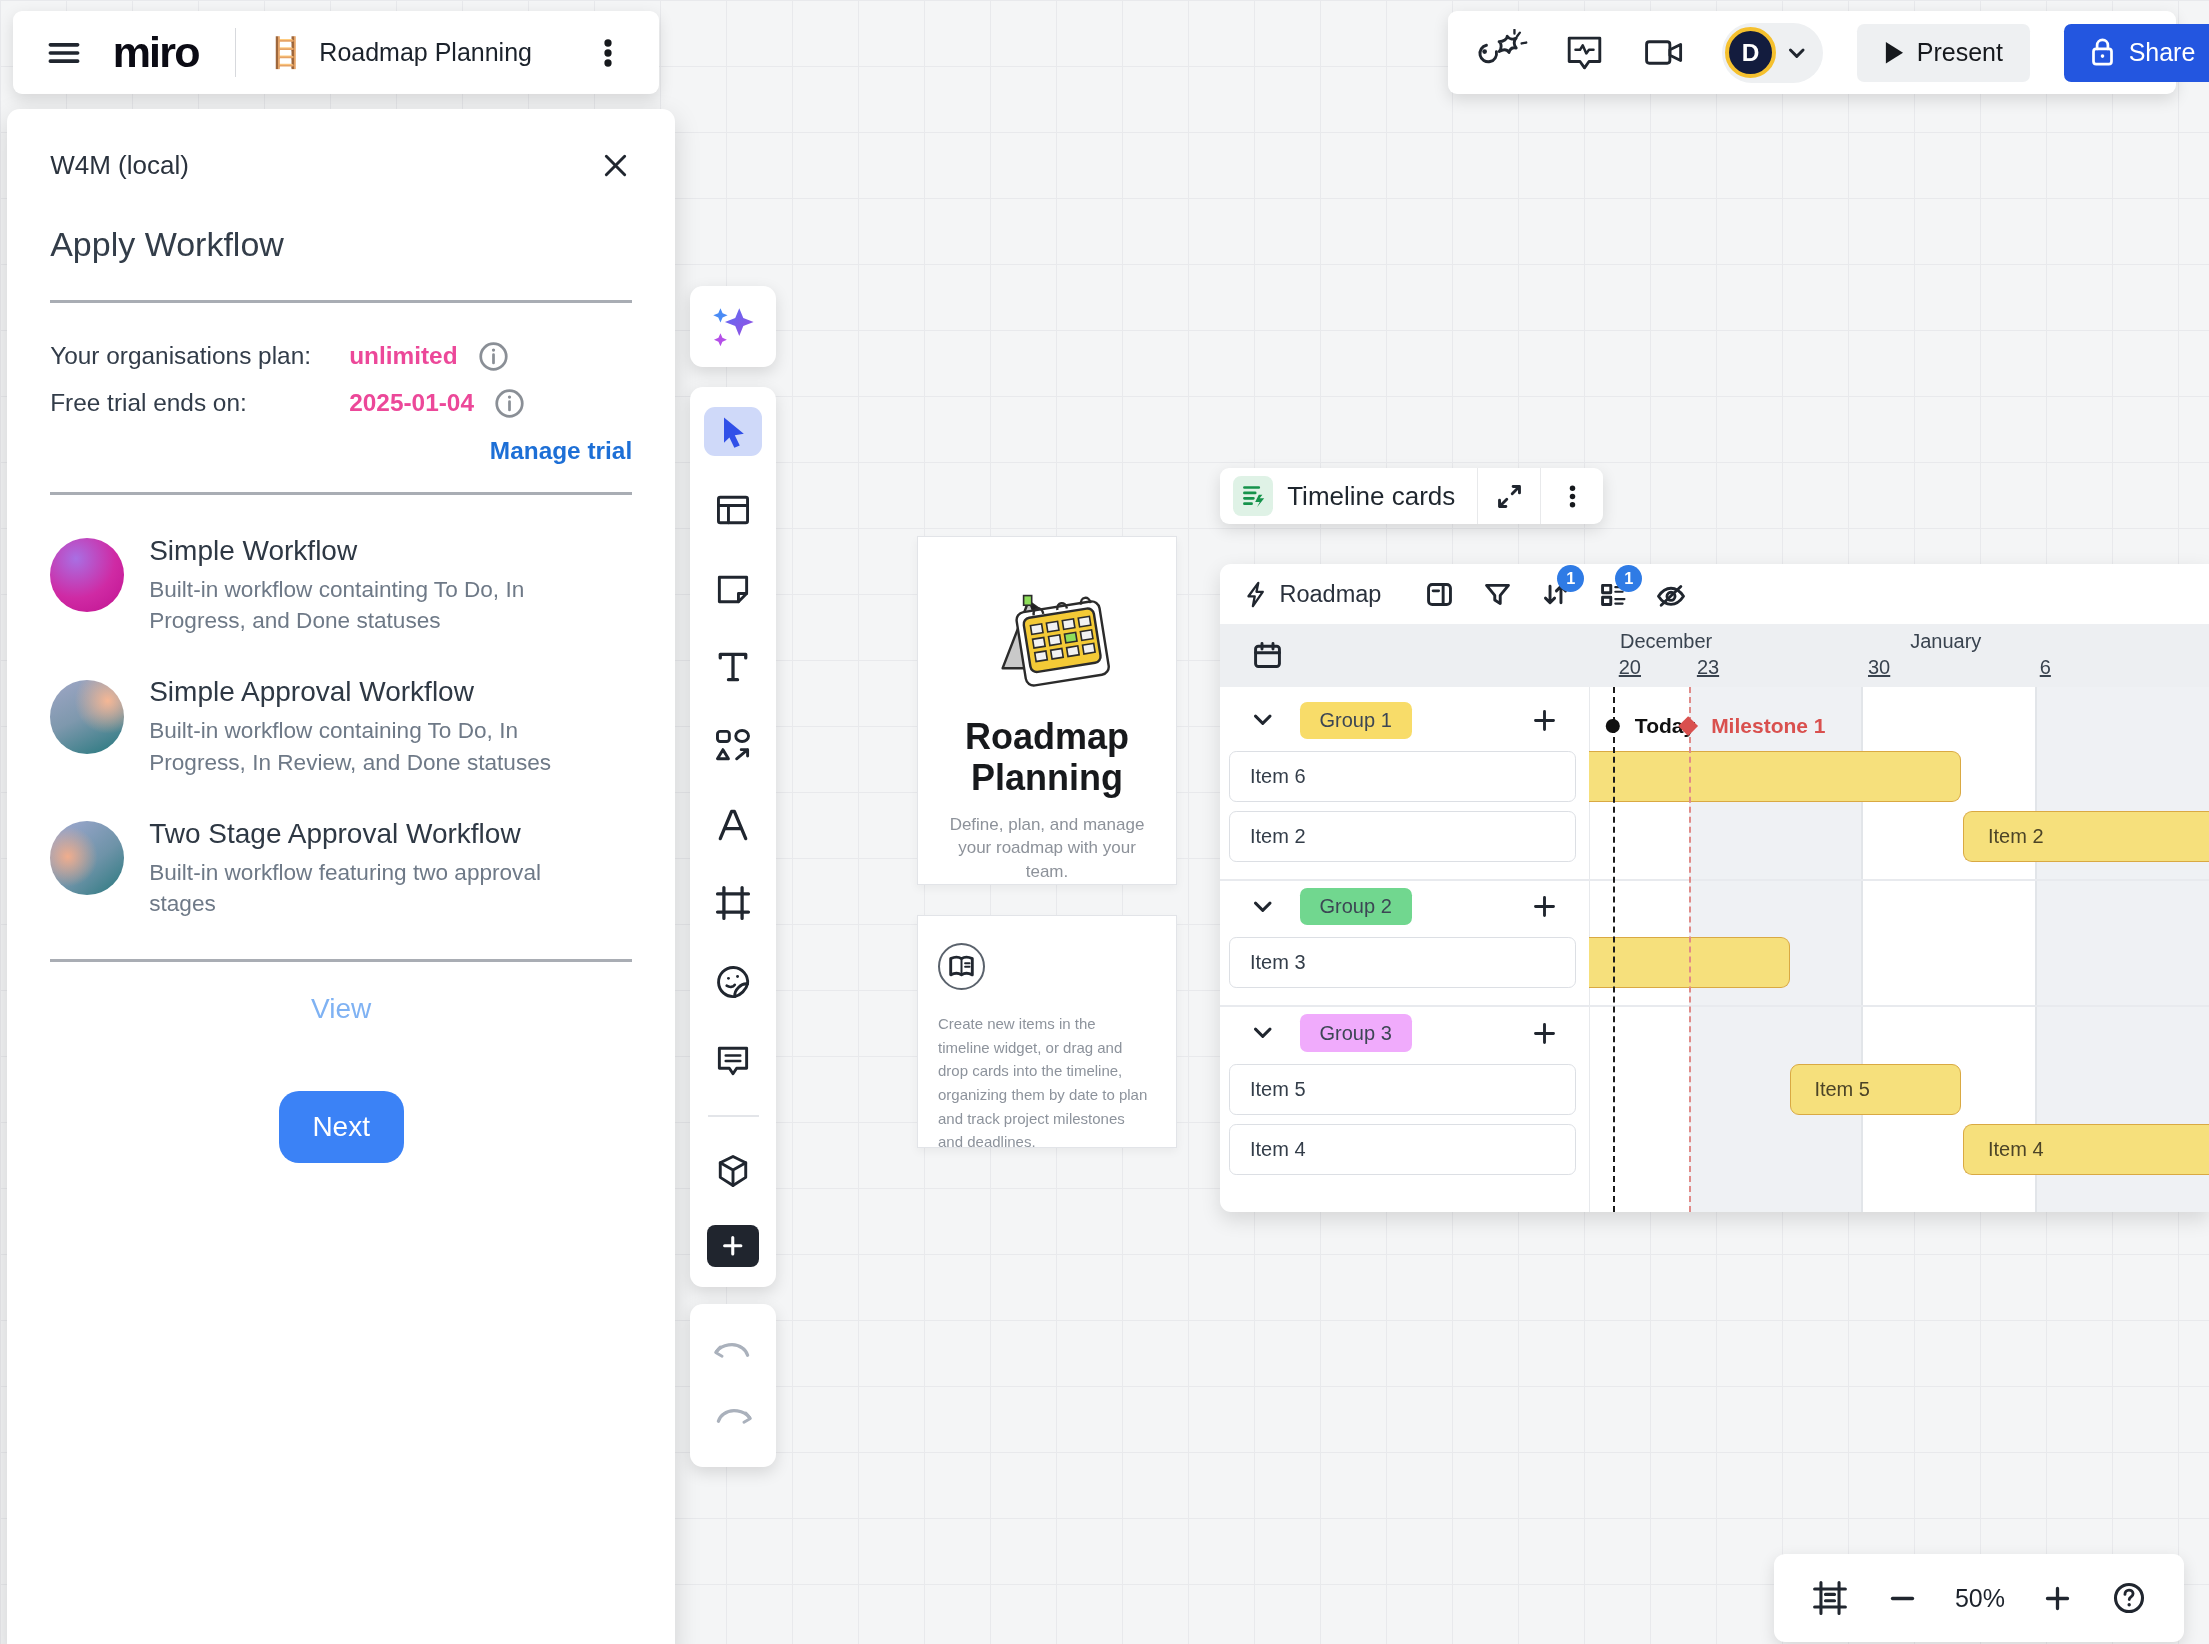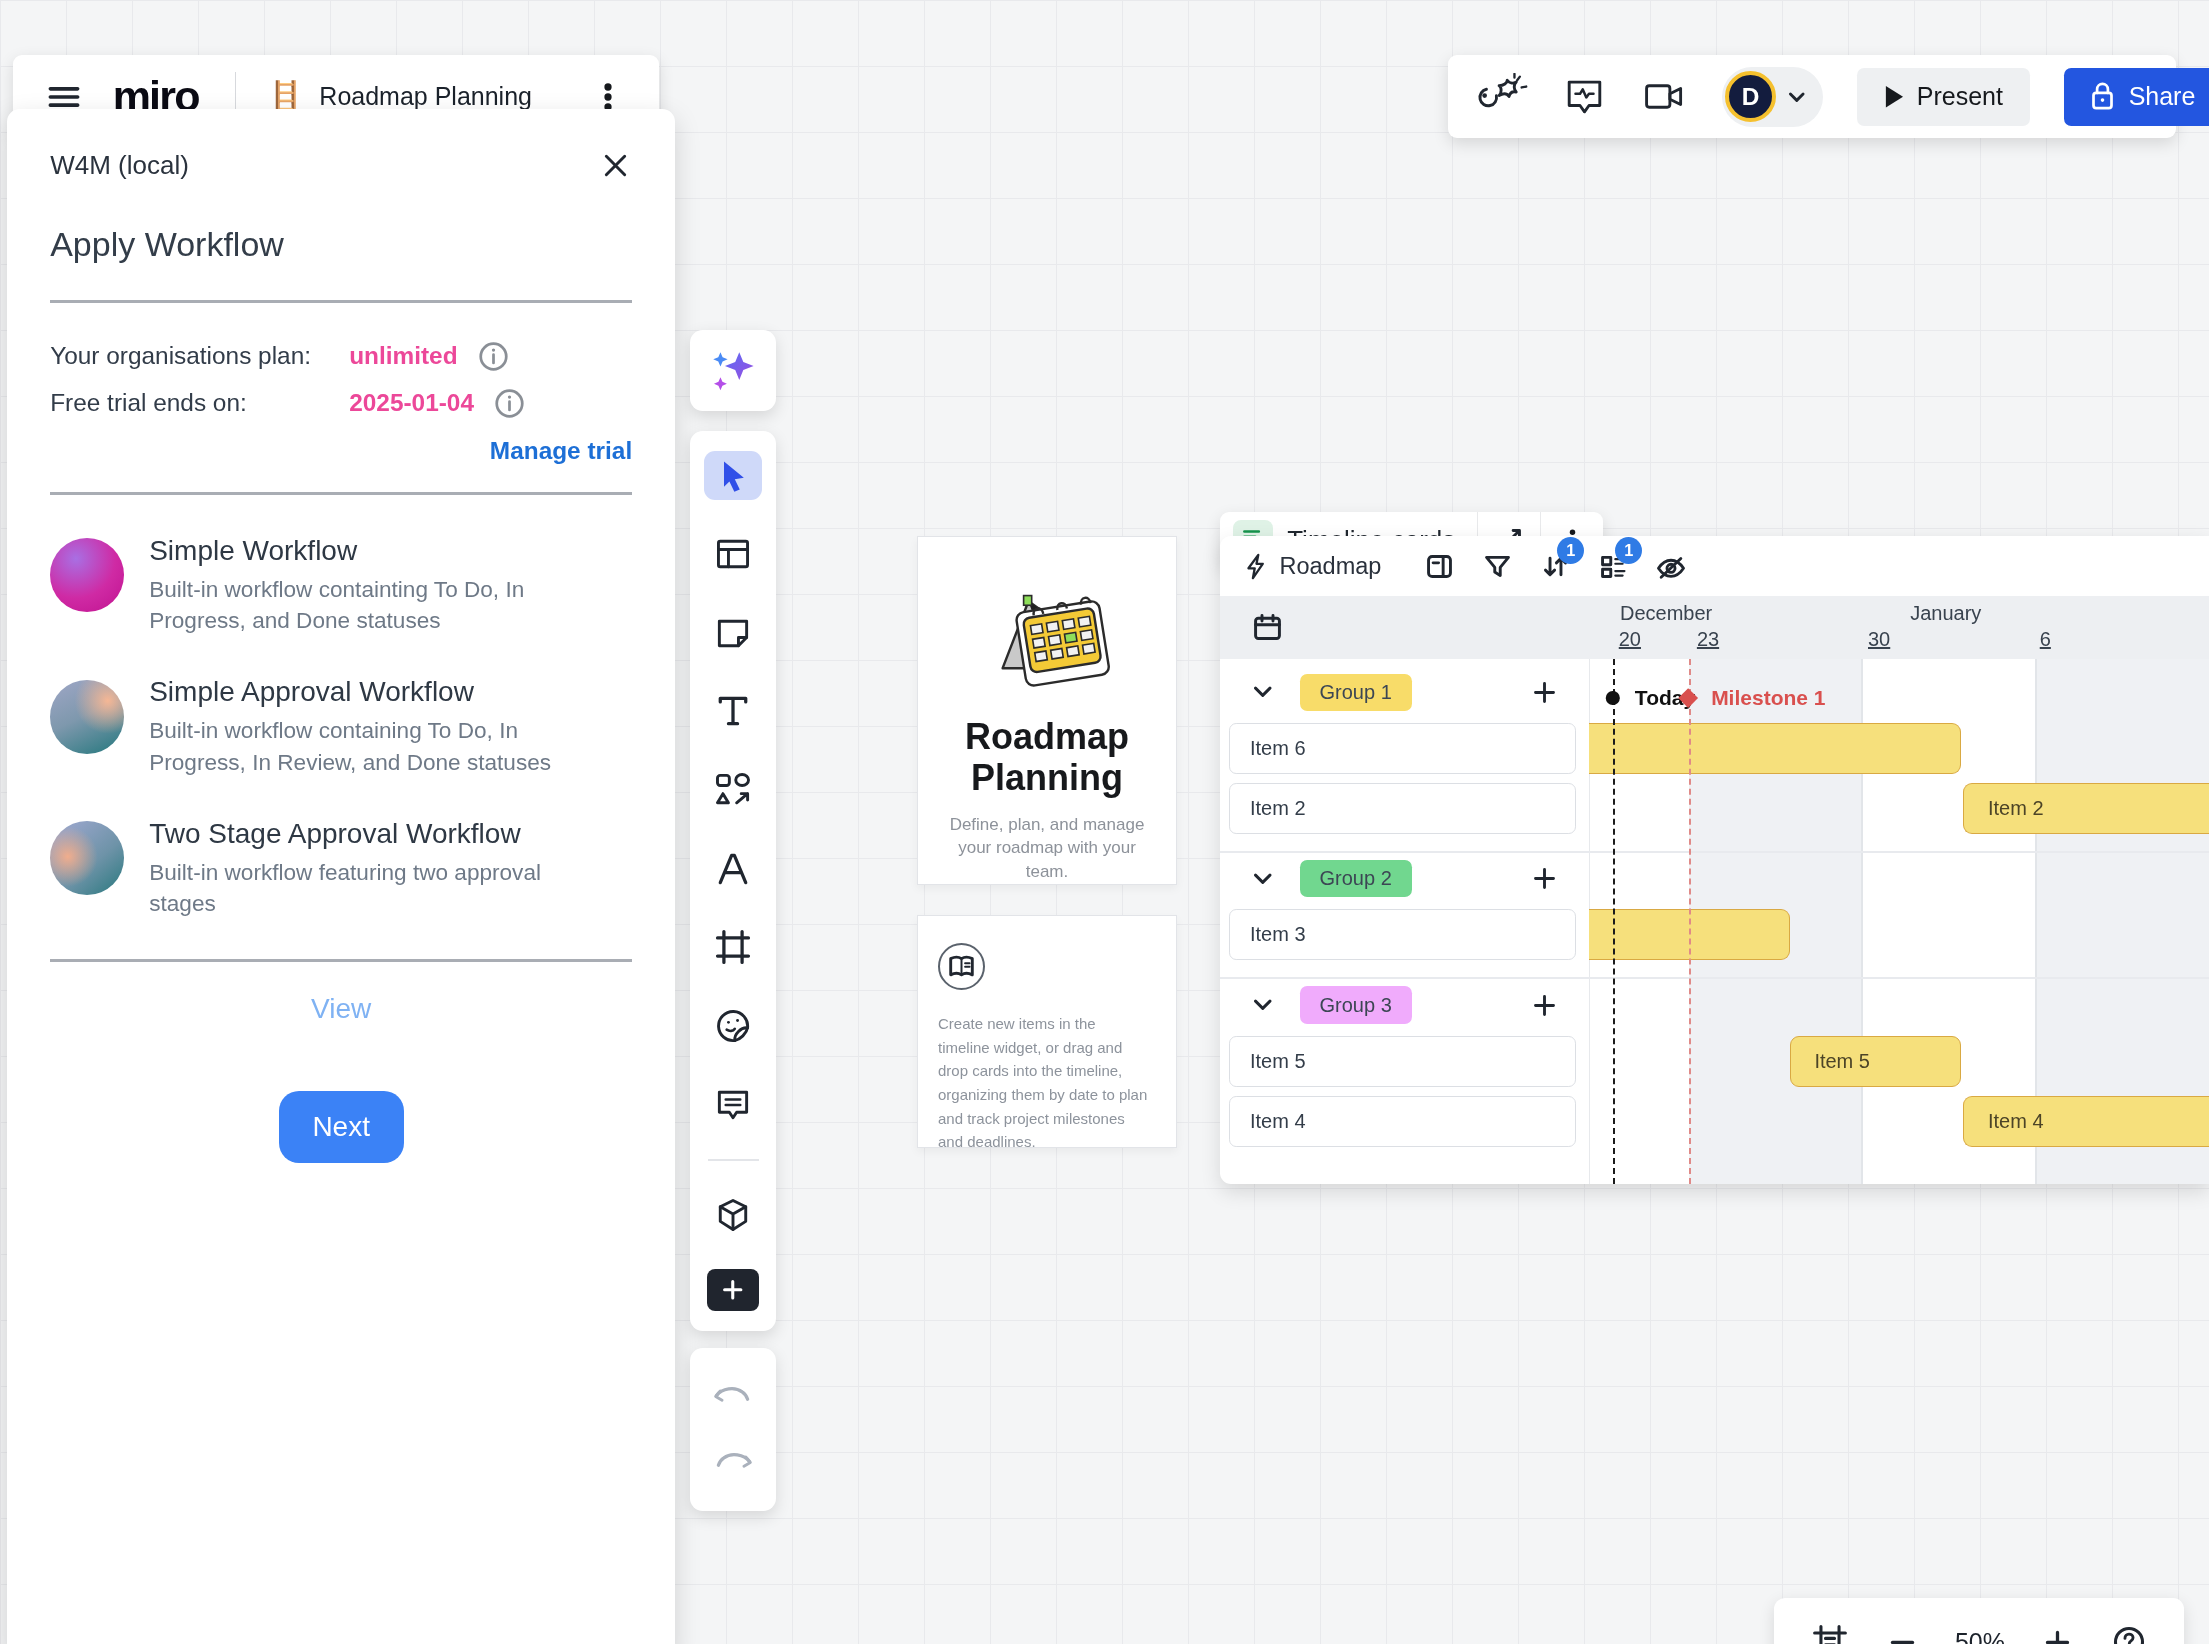--- a/index.html
+++ b/index.html
@@ -5,21 +5,21 @@
   * { margin:0; padding:0; box-sizing:border-box; }
   html,body { width:2209px; height:1645px; font-family:"Liberation Sans", sans-serif; }
   #screen {
     position:relative; width:2209px; height:1645px; overflow:hidden;
     background-color:#f4f5f6;
     background-image:
       linear-gradient(#e8e9ec 1.4px, transparent 1.4px),
       linear-gradient(90deg,#e8e9ec 1.4px, transparent 1.4px);
     background-size:66px 66px;
   }
-  .shadow-card { background:#fff; box-shadow:0 5.4px 16.3px rgba(0,0,0,.12);margin-top:44px; }
+  .shadow-card { background:#fff; box-shadow:0 5.4px 16.3px rgba(0,0,0,.12); }
   svg { display:block; }
   .ic { stroke:#20262f; stroke-width:3.2; fill:none; stroke-linecap:round; stroke-linejoin:round; }
 
   
   .hdr-left { position:absolute; left:12.7px; top:11px; width:646px; height:83px; border-radius:9px;
     display:flex; align-items:center; padding:0 31px; }
   .logo { font-size:43px; font-weight:700; letter-spacing:-1.8px; color:#0b0b14; margin-left:29px; }
   .hdr-div { width:1.8px; height:49px; background:#d7d9dd; margin:0 31px 0 36px; }
   .board-emoji { font-size:30px; margin-right:14.5px; }
   .board-title { font-size:25px; color:#1b222b; font-weight:500; }
@@ -87,21 +87,21 @@
   .info-text { margin-top:22px; font-size:15px; color:#8d939c; line-height:1.58; width:213px; }
 
   
   .tl-pill { position:absolute; left:1220px; top:468px; height:56px; border-radius:9px; display:flex; align-items:stretch; }
   .tlp-main { display:flex; align-items:center; gap:14.5px; padding:0 22px 0 12.7px; }
   .tlp-icon { width:40px; height:40px; border-radius:8.1px; background:#dff2e6; display:flex; align-items:center; justify-content:center; }
   .tlp-label { font-size:26px; font-weight:500; color:#1f262e; }
   .tlp-seg { width:63px; display:flex; align-items:center; justify-content:center; border-left:1.4px solid #e8e9eb; }
 
   
-  .tl-widget { position:absolute; left:1220px; top:536px; width:989px; height:648px; background:#fff;
+  .tl-widget { position:absolute; left:1220px; top:564px; width:989px; height:648px; background:#fff;
     border-radius:11px 0 0 11px; box-shadow:0 7.2px 20px rgba(0,0,0,.12); overflow:hidden; }
   .tl-toolbar { height:60px; display:flex; align-items:center; padding:0 23.5px; gap:11px; }
   .tl-tb-label { font-size:23.5px; font-weight:500; color:#2a313c; margin-right:23.5px; }
   .tl-tb-ic { position:relative; width:47px; height:40px; display:flex; align-items:center; justify-content:center; }
   .badge { position:absolute; top:-9px; right:-5.4px; width:27px; height:27px; border-radius:50%; background:#2f7be5;
     color:#fff; font-size:16.3px; font-weight:700; display:flex; align-items:center; justify-content:center; }
   .tl-header { height:63px; background:#edeff2; position:relative; }
   .tl-cal { position:absolute; left:31px; top:15.4px; }
   .tl-dates { position:absolute; left:369px; right:0; top:0; bottom:0; }
   .tl-month { position:absolute; top:6.3px; font-size:20px; font-weight:500; color:#39434f; }

